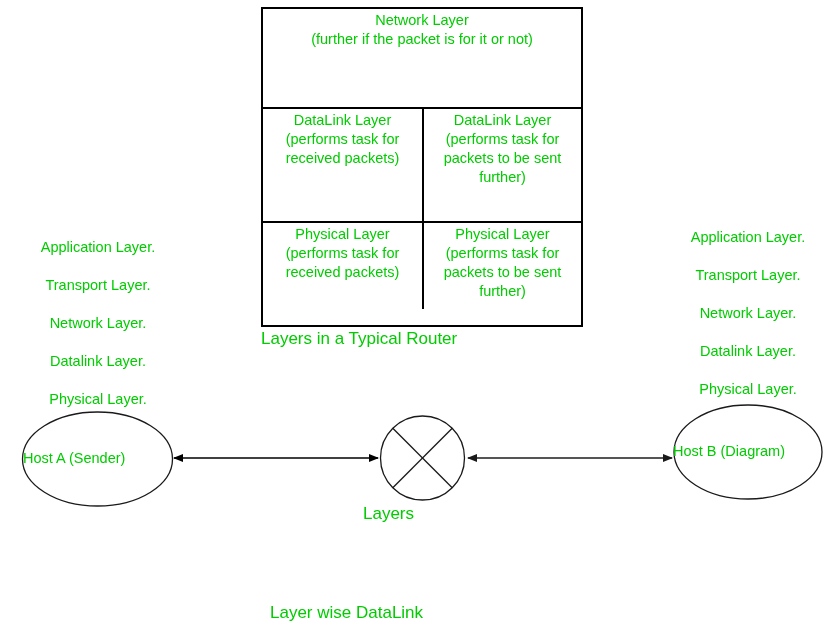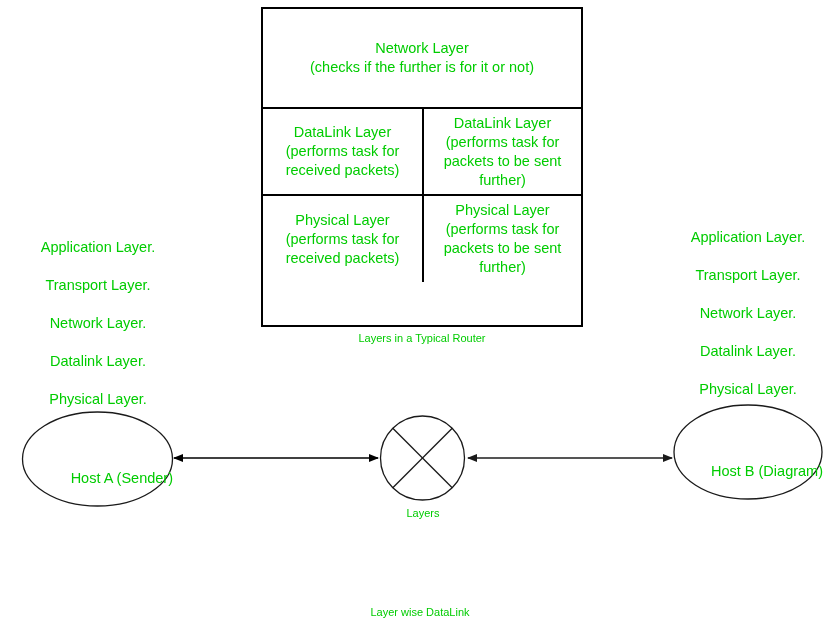--- a/index.html
+++ b/index.html
@@ -33,45 +33,45 @@
     height: 320px;
     border: 2px solid #000000;
     box-sizing: border-box;
   }
   .table-row {
     display: flex;
     box-sizing: border-box;
     width: 100%;
   }
   .row-network  { height: 98px; }
-  .row-datalink { height: 87px; border-top: 2px solid #000; }
+  .row-datalink { height: 114px; border-top: 2px solid #000; }
   .row-physical { height: 88px; border-top: 2px solid #000; }
 
   .cell {
     display: flex;
-    align-items: center;
+    align-items: flex-start;
     justify-content: center;
     text-align: center;
     box-sizing: border-box;
     font-size: 14.5px;
     line-height: 19px;
     color: #00cc00;
     padding: 2px 6px;
   }
   .cell-full  { width: 100%; }
   .cell-left  { width: 159px; }
   .cell-right { width: 159px; border-left: 2px solid #000; }
 
   .cell-line { display: block; }
 
   
   .caption {
     position: absolute;
-    text-align: center;
-    font-size: 11px;
+    text-align: left;
+    font-size: 17px;
     line-height: 19px;
     color: #00cc00;
     white-space: nowrap;
   }
   #router-table-caption {
     left: 261px;
     top: 329px;
     width: 322px;
   }
   #diagram-caption {
@@ -97,25 +97,24 @@
   #stack-right { left: 653px; top: 227px; }
   .layer-item {
     height: 38px;
     line-height: 20px;
     white-space: nowrap;
   }
 
   
   .node-label {
     position: absolute;
-    text-align: right;
+    text-align: left;
     font-size: 14.5px;
     color: #00cc00;
     white-space: nowrap;
-    margin-top: 20px;
   }
   #host-a-label { left: 23px;  top: 450px; width: 150px; }
   #host-b-label { left: 673px; top: 443px; width: 150px; }
 </style>
 </head>
 <body>
 
 <svg id="canvas" viewBox="0 0 840 631" xmlns="http://www.w3.org/2000/svg">
   <defs>
     <marker id="arrow-black-end" markerWidth="10" markerHeight="8" refX="9" refY="4" orient="auto" markerUnits="userSpaceOnUse">
@@ -145,21 +144,21 @@
 
   <line x1="468" y1="458" x2="672" y2="458" stroke="#555555" stroke-width="2" marker-start="url(#arrow-gray-start)" marker-end="url(#arrow-gray-end)"></line>
 </svg>
 
 <div class="router-table">
 
   <div class="table-row row-network">
     <div class="cell cell-full">
       <div>
         <span class="cell-line">Network Layer</span>
-        <span class="cell-line">(checks if the further is for it or not)</span>
+        <span class="cell-line">(further if the packet is for it or not)</span>
       </div>
     </div>
   </div>
 
   <div class="table-row row-datalink">
     <div class="cell cell-left">
       <div>
         <span class="cell-line">DataLink Layer</span>
         <span class="cell-line">(performs task for</span>
         <span class="cell-line">received packets)</span>

